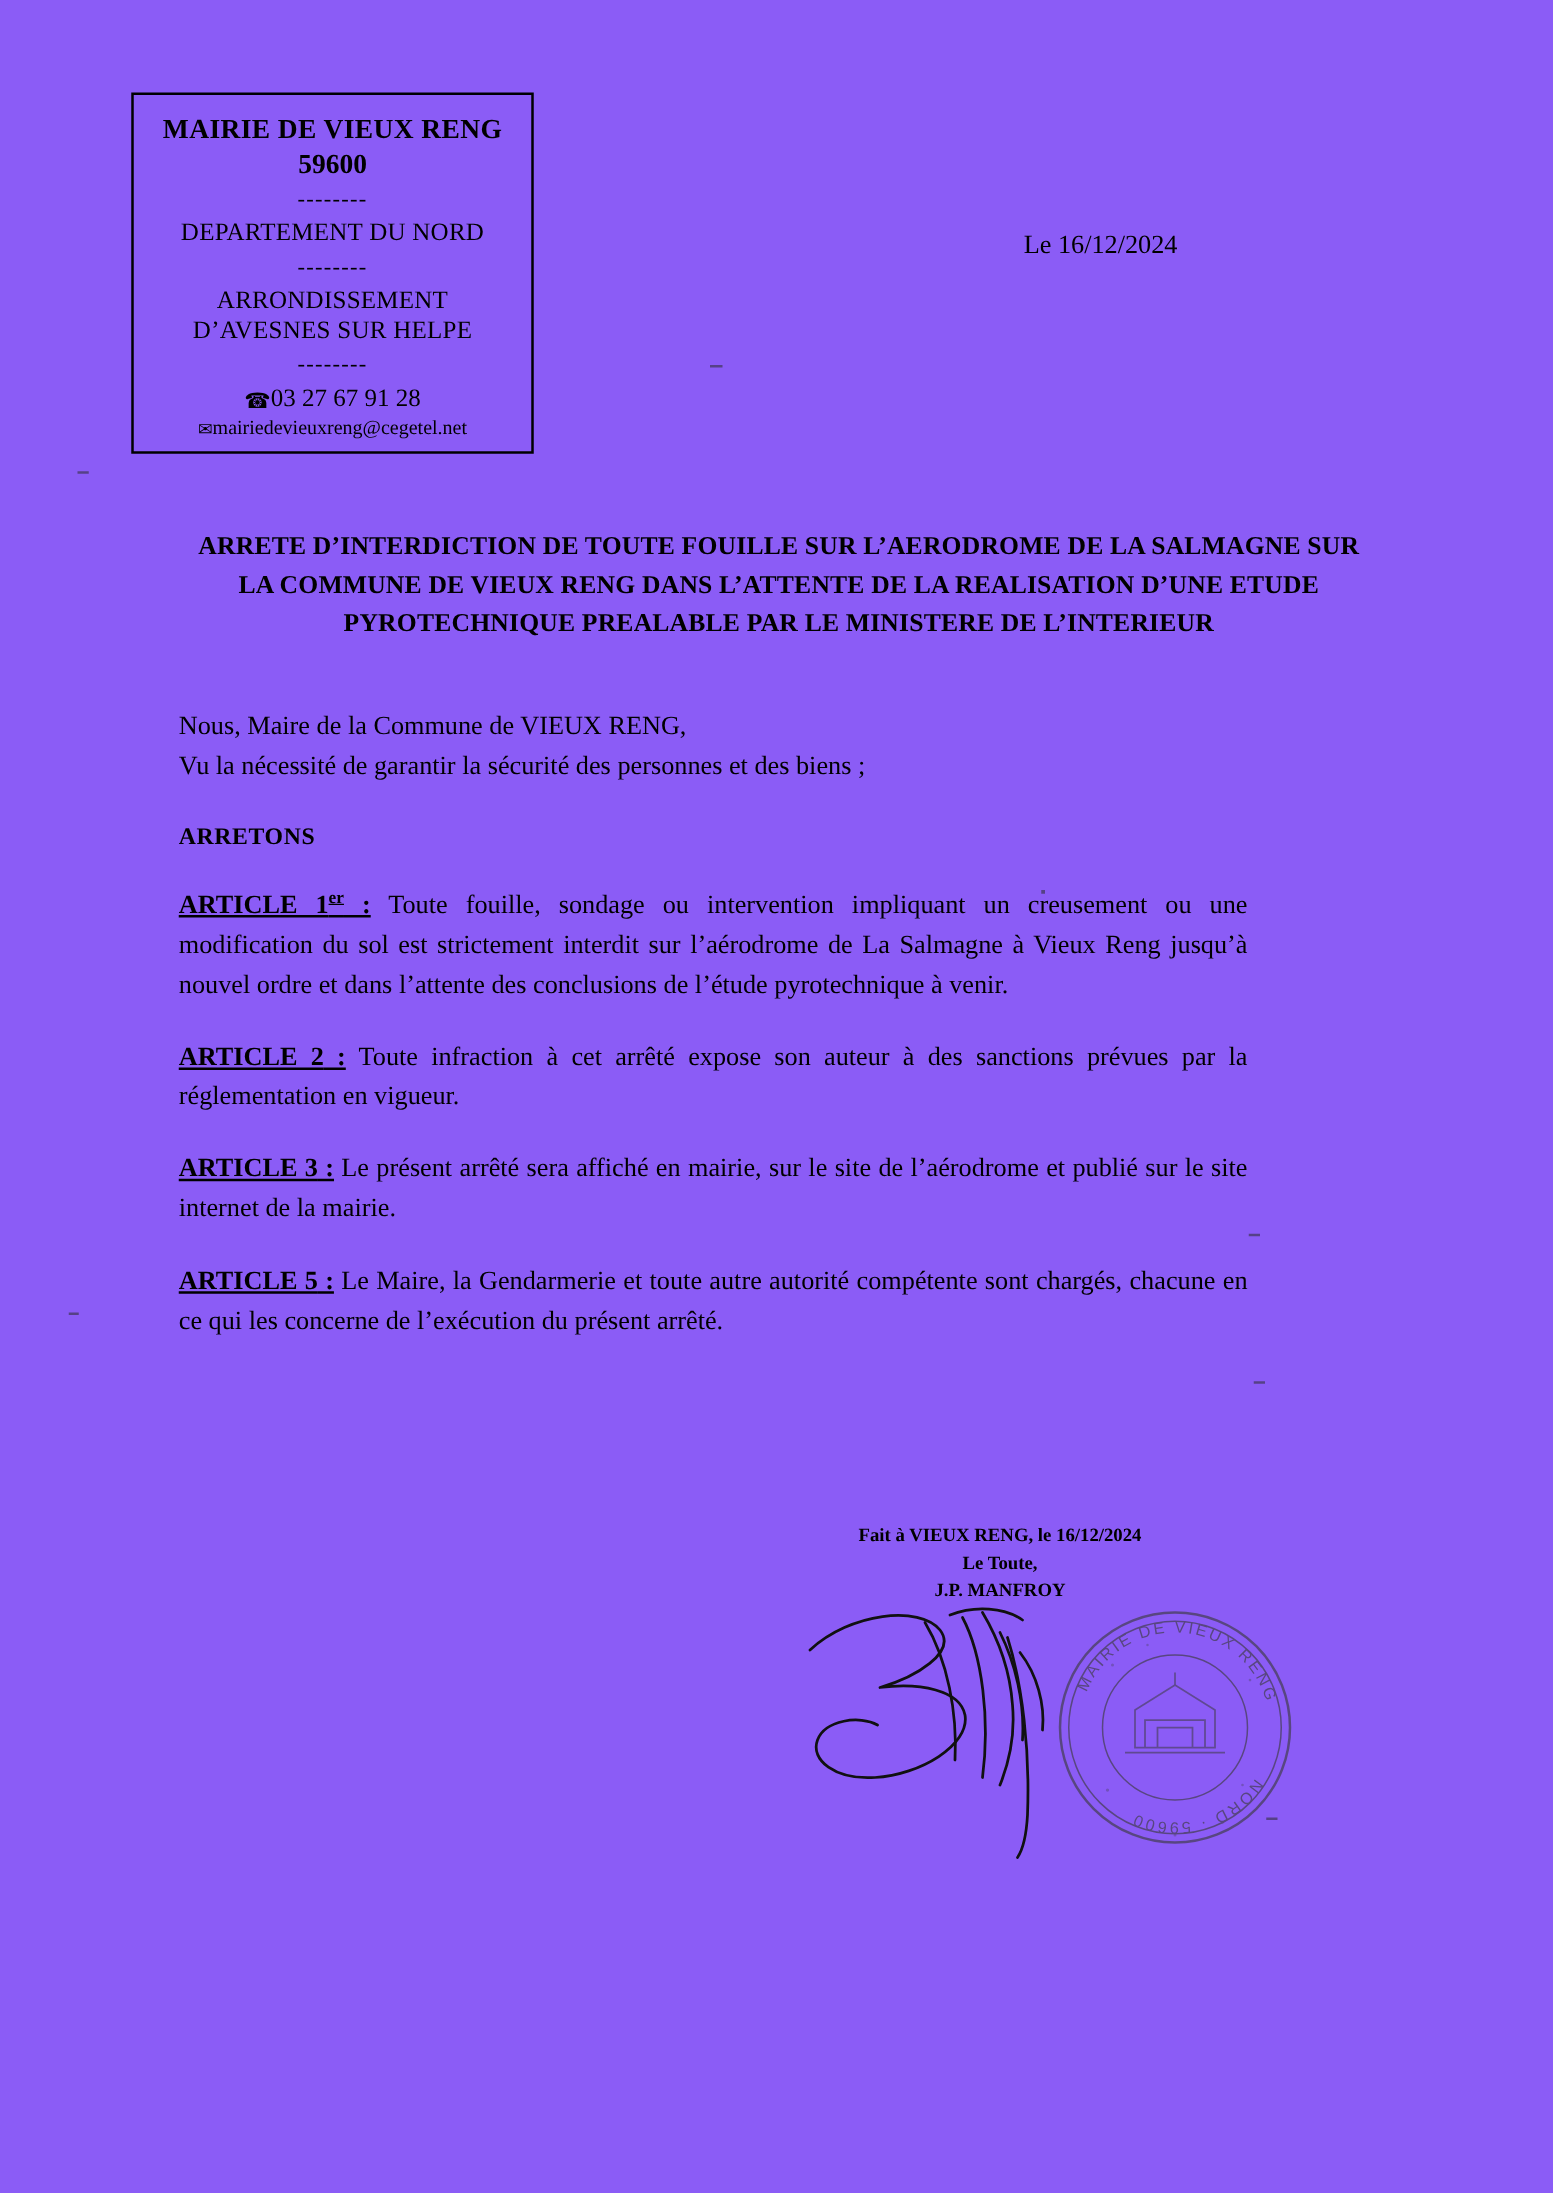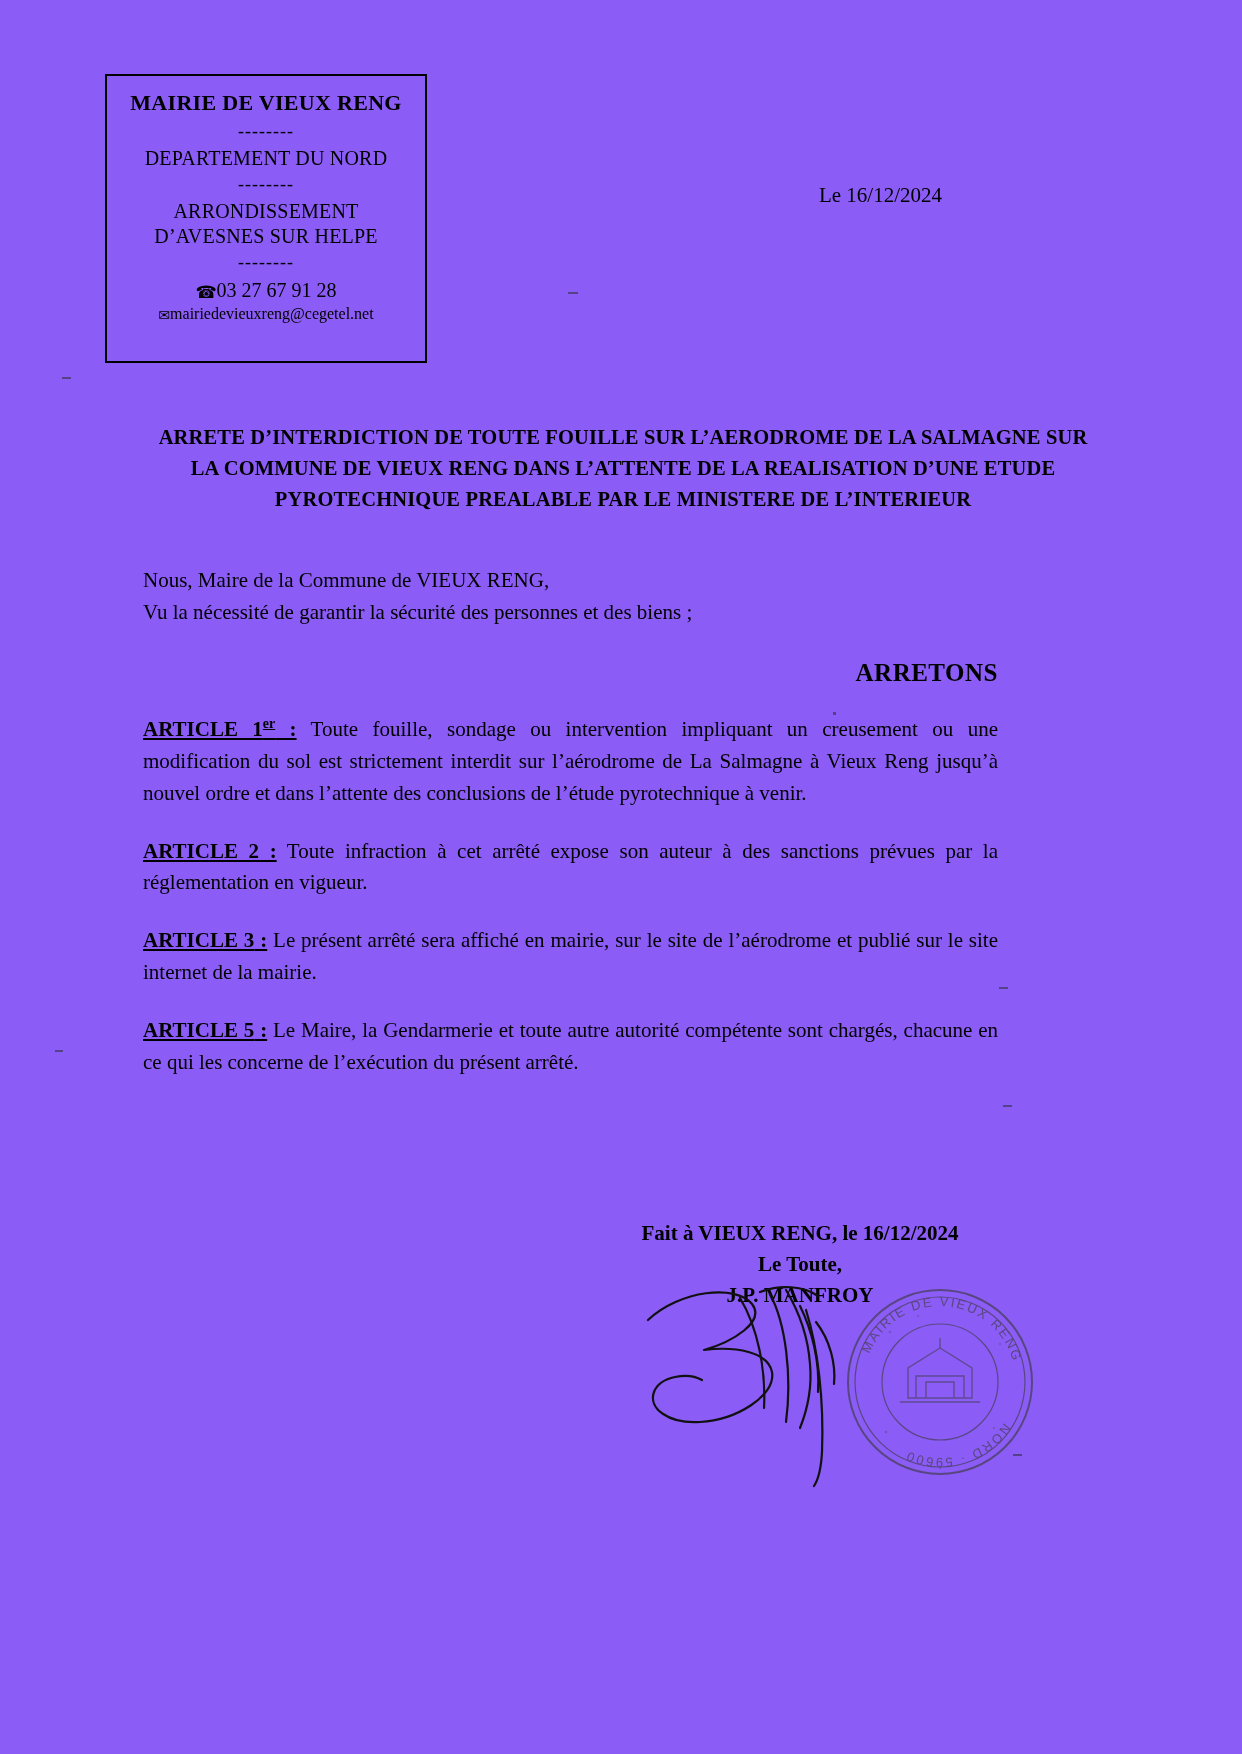--- a/index.html
+++ b/index.html
@@ -112,23 +112,23 @@
     text-align: justify;
     text-justify: inter-word;
   }
   .preamble div {
     text-align: justify;
   }
   .preamble div:last-child {
     text-align-last: left;
   }
   .arretons {
-    text-align: right;
-    font-weight: bold;
-    font-size: 25px;
+    text-align: left;
+    font-weight: bold;
+    font-size: 19px;
     letter-spacing: 0.5px;
     margin: 30px 0 26px 0;
   }
   .article {
     font-size: 21px;
     line-height: 1.52;
     text-align: justify;
     margin-bottom: 26px;
   }
   .article:last-child { margin-bottom: 0; }
@@ -144,21 +144,21 @@
   }
 
   
   .signature {
     position: absolute;
     left: 560px;
     top: 1218px;
     width: 480px;
     text-align: center;
     font-weight: bold;
-    font-size: 21px;
+    font-size: 15px;
     line-height: 1.48;
   }
   .sig-ink {
     position: absolute;
     left: 640px;
     top: 1280px;
     width: 290px;
     height: 210px;
     pointer-events: none;
   }
@@ -177,20 +177,21 @@
     opacity: 0.55;
   }
 </style>
 </head>
 <body>
 
 <div class="page">
 
   <div class="letterhead">
     <div class="lh-title">MAIRIE DE VIEUX RENG</div>
+    <div class="lh-zip">59600</div>
     <div class="lh-sep">--------</div>
     <div class="lh-line">DEPARTEMENT DU NORD</div>
     <div class="lh-sep">--------</div>
     <div class="lh-line">ARRONDISSEMENT</div>
     <div class="lh-line">D’AVESNES SUR HELPE</div>
     <div class="lh-sep">--------</div>
     <div class="lh-contact">
       <span class="glyph">☎</span><span>03 27 67 91 28</span>
     </div>
     <div class="lh-email">

